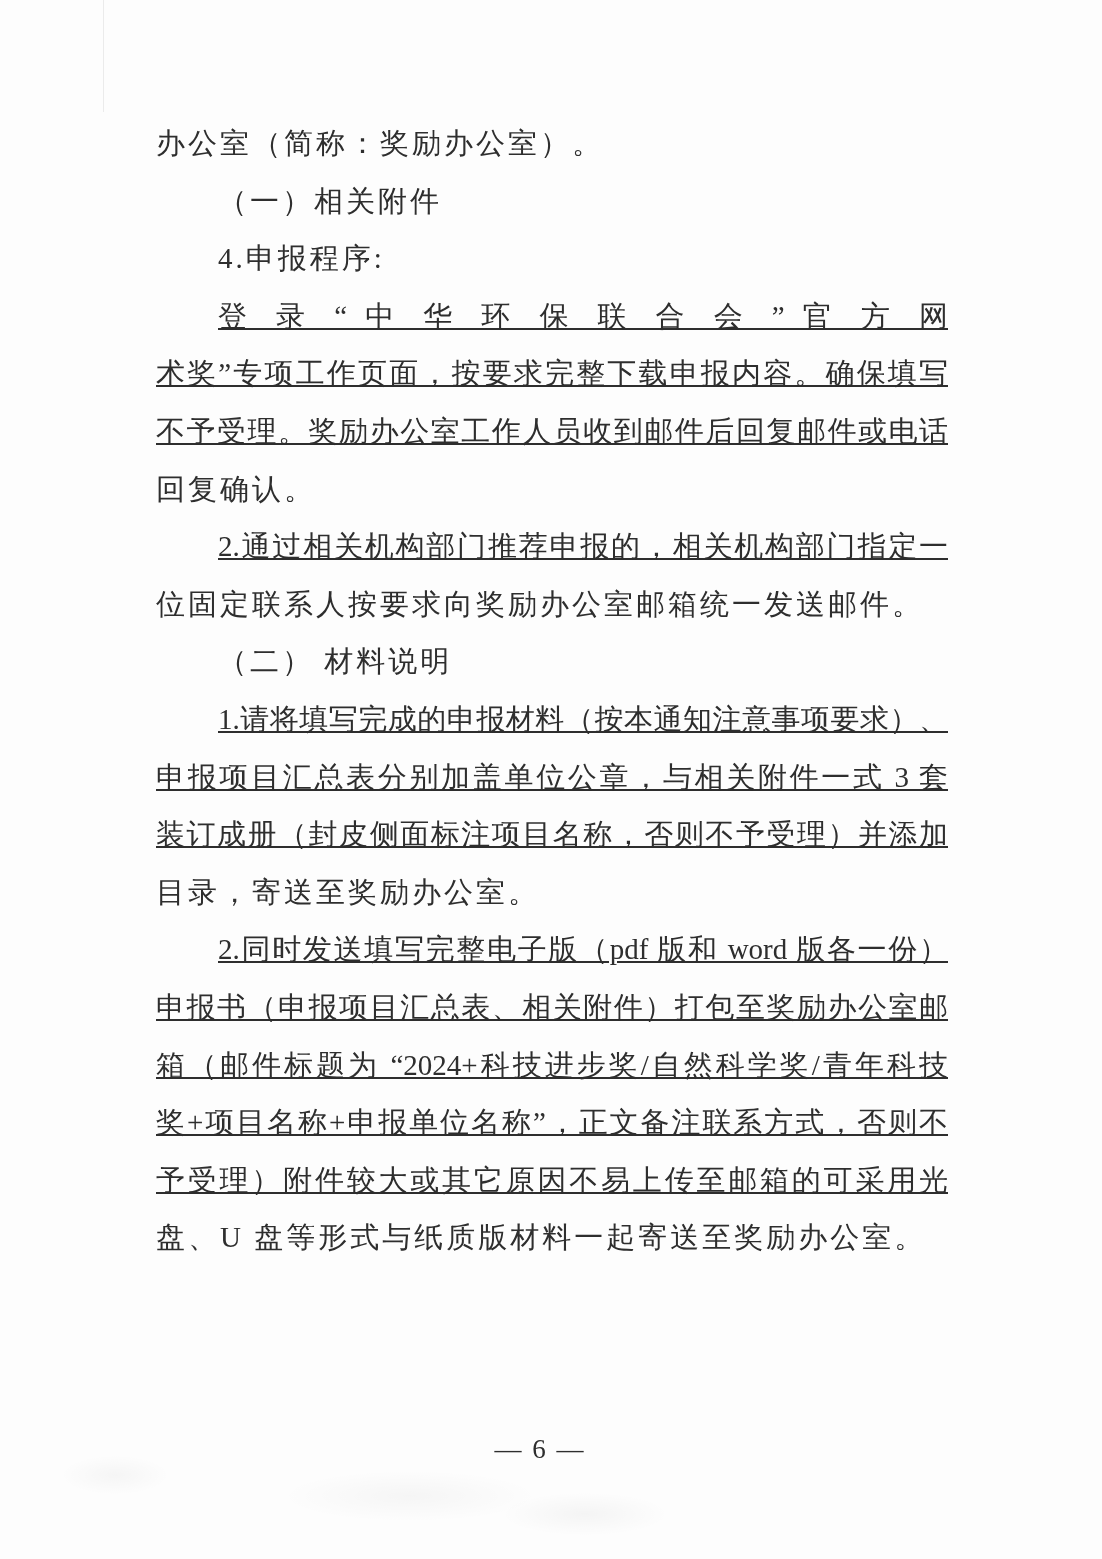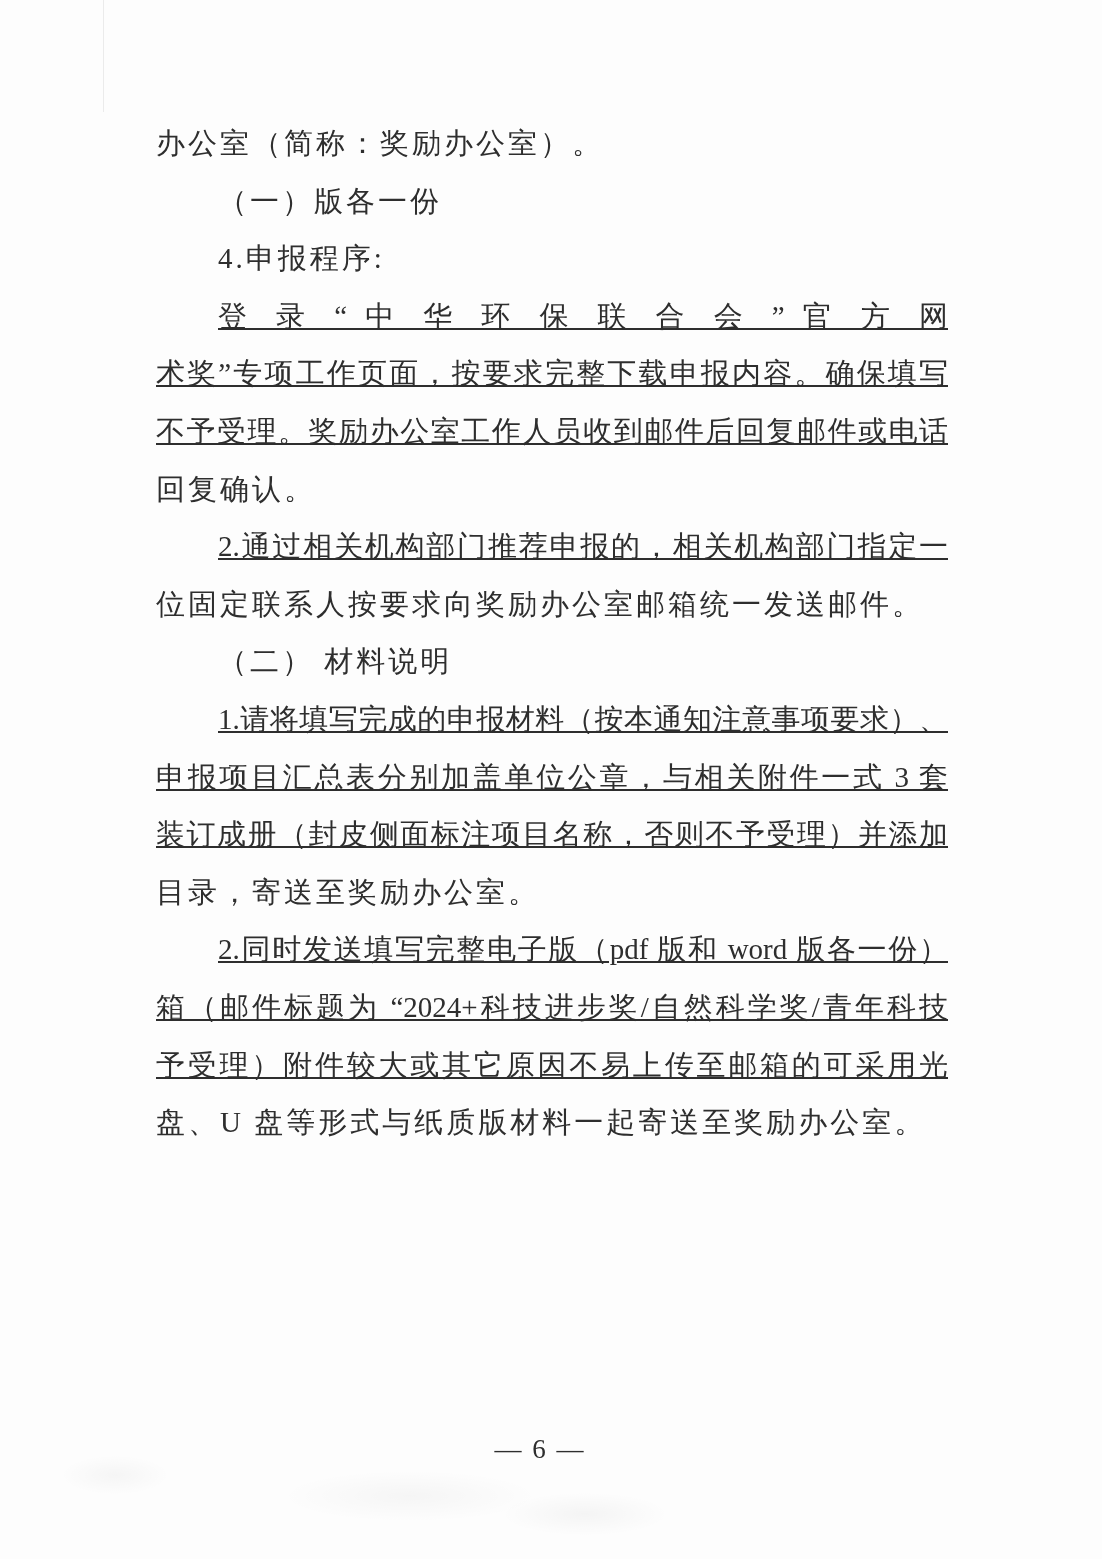--- a/index.html
+++ b/index.html
@@ -83,35 +83,37 @@
 </style>
 </head>
 <body>
 
 <div class="page">
 
   <div class="scan-line"></div>
 
   <div class="body-block">
     <div class="line">办公室（简称：奖励办公室）。</div>
-    <div class="line ind">（一）版各一份</div>
+    <div class="line ind">（一）相关附件</div>
     <div class="line ind">4.申报程序:</div>
     <div class="line ind fill">登 录 “ 中 华 环 保 联 合 会 ” 官 方 网</div>
     <div class="line fill">术奖”专项工作页面，按要求完整下载申报内容。确保填写</div>
     <div class="line fill">不予受理。奖励办公室工作人员收到邮件后回复邮件或电话</div>
     <div class="line">回复确认。</div>
     <div class="line ind fill">2.通过相关机构部门推荐申报的，相关机构部门指定一</div>
     <div class="line">位固定联系人按要求向奖励办公室邮箱统一发送邮件。</div>
     <div class="line ind">（二） 材料说明</div>
     <div class="line ind fill">1.请将填写完成的申报材料（按本通知注意事项要求）、</div>
     <div class="line fill">申报项目汇总表分别加盖单位公章，与相关附件一式 3 套</div>
     <div class="line fill">装订成册（封皮侧面标注项目名称，否则不予受理）并添加</div>
     <div class="line">目录，寄送至奖励办公室。</div>
     <div class="line ind fill">2.同时发送填写完整电子版（pdf 版和 word 版各一份）</div>
+    <div class="line fill">申报书（申报项目汇总表、相关附件）打包至奖励办公室邮</div>
     <div class="line fill">箱（邮件标题为 “2024+科技进步奖/自然科学奖/青年科技</div>
+    <div class="line fill">奖+项目名称+申报单位名称”，正文备注联系方式，否则不</div>
     <div class="line fill">予受理）附件较大或其它原因不易上传至邮箱的可采用光</div>
     <div class="line">盘、U 盘等形式与纸质版材料一起寄送至奖励办公室。</div>
   </div>
 
   <div class="pagenum">— 6 —</div>
 
   <div class="smudge s1"></div>
   <div class="smudge s2"></div>
   <div class="smudge s3"></div>
 

